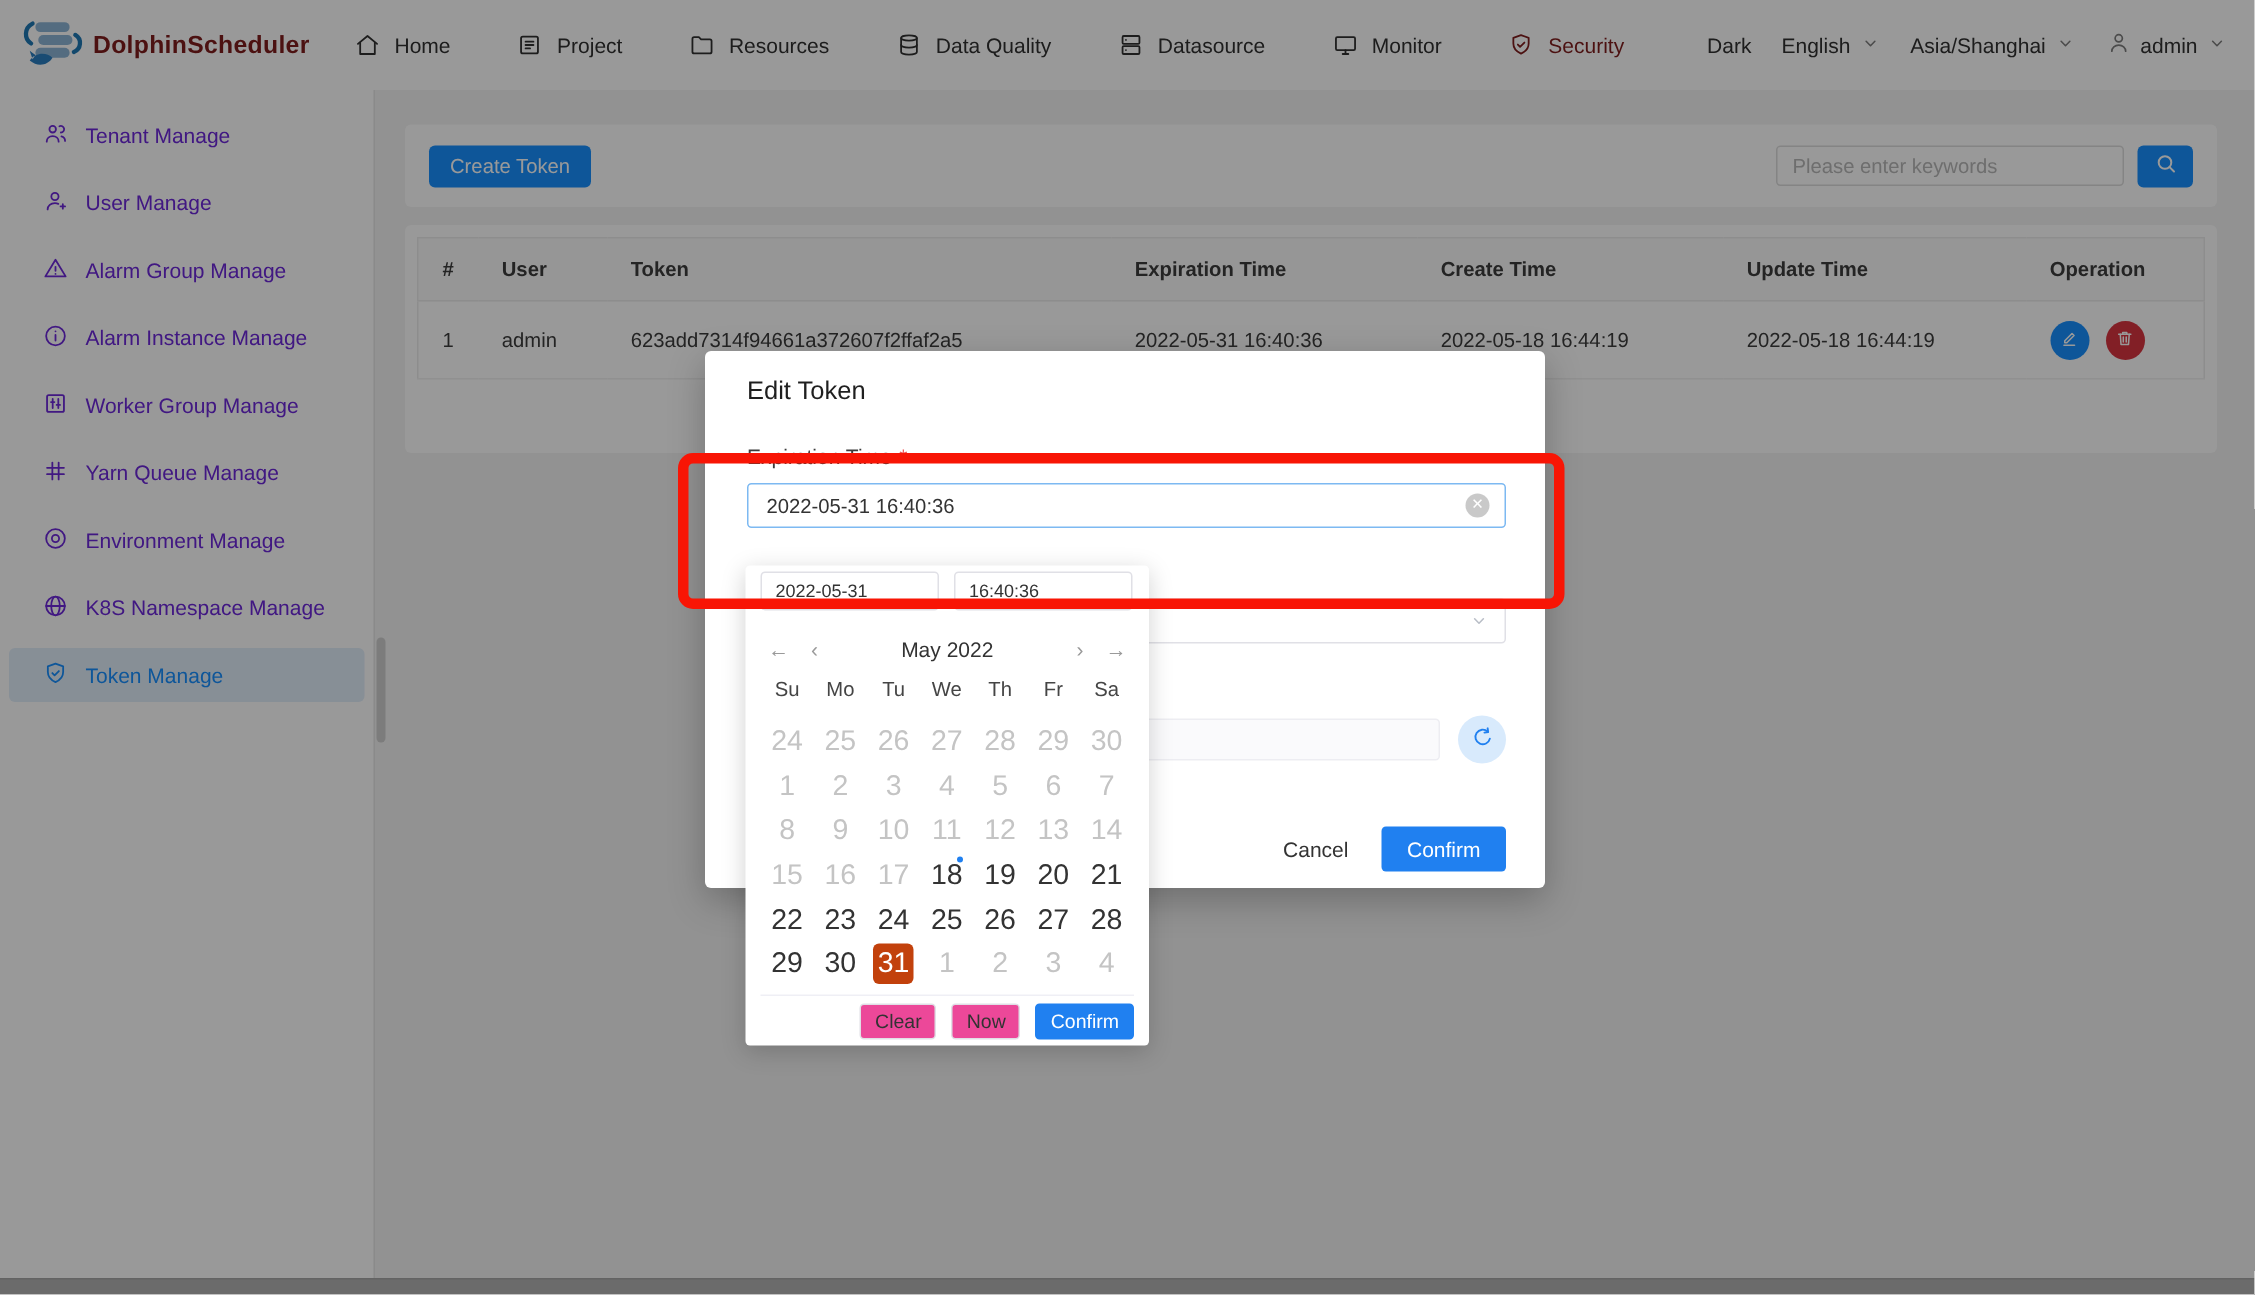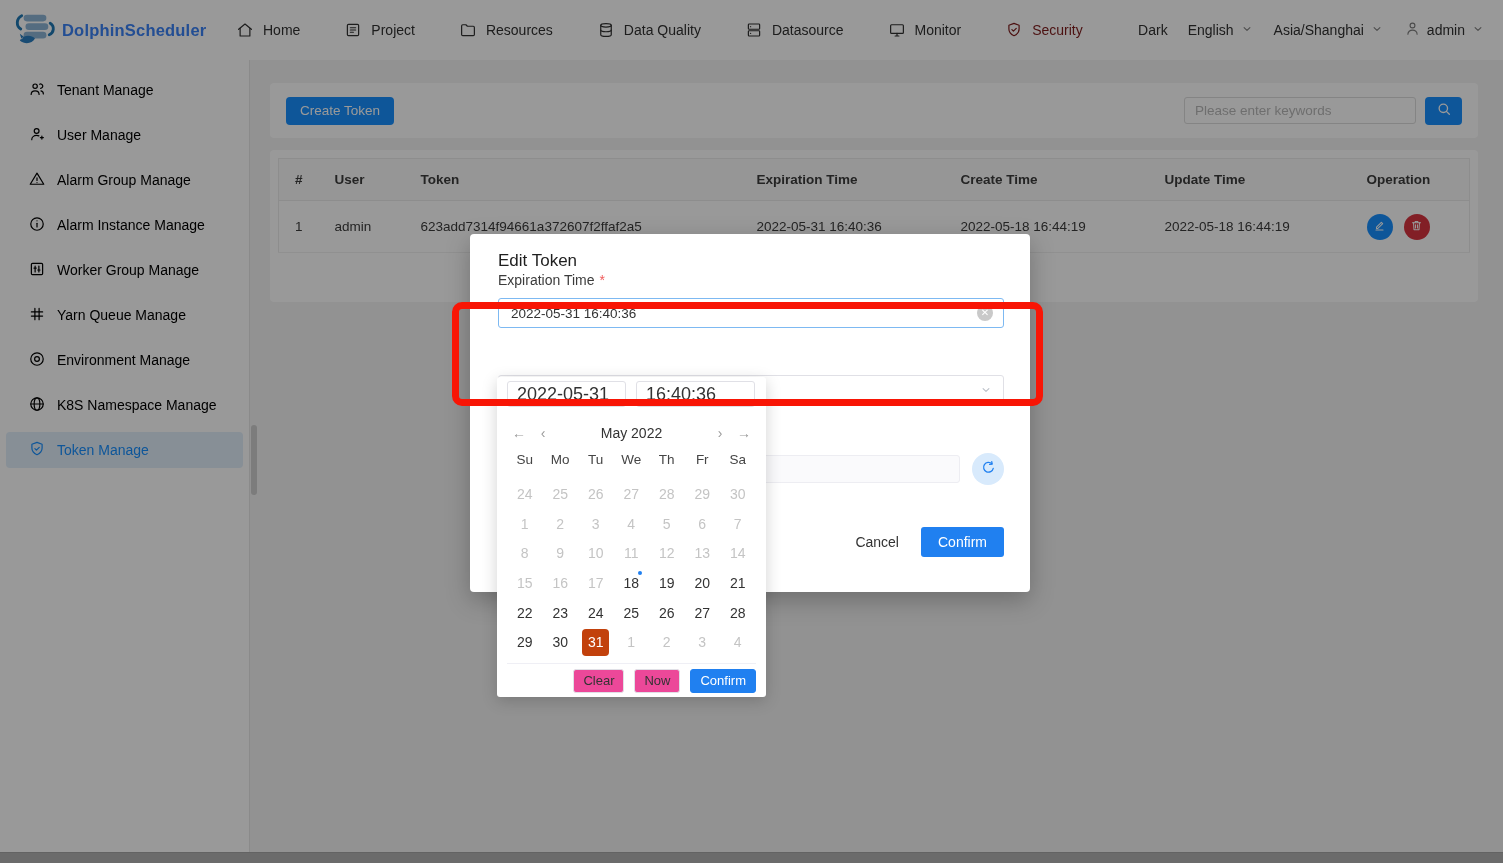--- a/index.html
+++ b/index.html
@@ -3,33 +3,33 @@
 <meta charset="utf-8">
 <style>
   * { margin:0; padding:0; box-sizing:border-box; }
   html,body { width:1503px; height:863px; }
   body { font-family:"Liberation Sans","DejaVu Sans",sans-serif; font-size:14px; color:#333; }
   .app { position:relative; width:1503px; height:863px; overflow:hidden; background:#f3f3f3; }
 
   
   .header { position:absolute; top:0; left:0; width:100%; height:60px; background:#fff; display:flex; align-items:center; z-index:1; }
   .brand { display:flex; align-items:center; gap:6px; padding-left:14px; width:236px; flex:0 0 auto; }
-  .brand-text { font-size:16.5px; font-weight:bold; color:#3b82f6; letter-spacing:.2px; }
+  .brand-text { font-size:16.5px; font-weight:bold; color:#7f1d1d; letter-spacing:.2px; }
   .main-nav { display:flex; align-items:center; gap:44px; flex:1 1 auto; }
   .nav-item { display:flex; align-items:center; gap:9px; color:#313131; cursor:pointer; white-space:nowrap; }
   .nav-item.active { color:#7f1d1d; }
   .nav-item svg { display:block; }
   .header-right { display:flex; align-items:center; gap:20px; padding-right:18px; flex:0 0 auto; color:#313131; }
   .hr-item { display:flex; align-items:center; gap:6px; cursor:pointer; white-space:nowrap; }
   .chev { color:#7d7d7d; }
 
   
   .sidebar { position:absolute; top:60px; left:0; width:250px; bottom:11px; background:#fff; border-right:1px solid #e6e6e6; z-index:1; }
   .side-list { list-style:none; padding-top:12px; }
-  .side-item { height:36px; margin:0 6px 9px 6px; border-radius:4px; display:flex; align-items:center; gap:11px; padding-left:22px; color:#000000; cursor:pointer; }
+  .side-item { height:36px; margin:0 6px 9px 6px; border-radius:4px; display:flex; align-items:center; gap:11px; padding-left:22px; color:#6d28d9; cursor:pointer; }
   .side-item svg { flex:0 0 auto; }
   .side-item.active { background:#e2eefb; color:#1890ff; }
   .side-thumb { position:absolute; top:365px; right:-8px; width:6px; height:70px; border-radius:3px; background:#cfcfcf; z-index:2; }
 
   
   .main { position:absolute; top:60px; left:251px; right:0; bottom:11px; background:#f3f3f3; }
   .card { background:#fff; border-radius:4px; margin:0 25px 0 19px; }
   .toolbar-card { margin-top:23px; height:55px; display:flex; align-items:center; justify-content:space-between; padding:0 16px; }
   .btn-primary { background:#1890ff; color:#fff; border:none; border-radius:4px; height:28px; padding:0 14px; font-size:13.5px; font-family:inherit; cursor:pointer; display:inline-flex; align-items:center; gap:6px; }
   .search-group { display:flex; align-items:center; gap:9px; }
@@ -47,44 +47,44 @@
 
   
   .hscroll { position:absolute; left:0; right:0; bottom:0; height:11px; background:#b2b2b2; border-top:1px solid #a5a5a5; }
 
   
   .overlay { position:absolute; inset:0; background:rgba(0,0,0,0.40); z-index:10; }
 
   
   .modal { position:absolute; left:470px; top:234px; width:560px; height:358px; background:#fff; border-radius:4px; box-shadow:0 8px 24px rgba(0,0,0,.25); z-index:20; padding:16px 26px 0 28px; }
   .modal-title { font-size:17px; font-weight:500; color:#1f1f1f; line-height:22px; }
-  .field-label { height:20px; font-size:14px; color:#3c3c3c; }
+  .field-label { margin-top:24px; height:20px; font-size:14px; color:#3c3c3c; }
   .req { color:#f05b5b; margin-left:5px; }
   .input-box { position:relative; margin-top:6px; height:30px; border:1px solid #7db9f2; border-radius:3px; background:#fff; display:flex; align-items:center; padding:0 12px; font-size:13.5px; color:#333; }
   .clear-ic { position:absolute; right:10px; top:50%; transform:translateY(-50%); width:16px; height:16px; border-radius:50%; background:#c9c9c9; color:#fff; font-size:10px; line-height:16px; text-align:center; cursor:pointer; }
   .select-box { position:relative; margin-top:47px; height:30px; border:1px solid #e0e0e6; border-radius:3px; background:#fff; }
   .select-box .chevron-d { position:absolute; right:10px; top:7px; color:#b9bec7; }
   .token-row { margin-top:48px; display:flex; align-items:center; }
   .token-input { flex:1 1 auto; height:28px; border:1px solid #ededf2; border-radius:3px; background:#fafafc; }
   .refresh-btn { margin-left:12px; width:32px; height:32px; border-radius:50%; border:none; background:#d8eafc; color:#2080f0; display:inline-flex; align-items:center; justify-content:center; cursor:pointer; }
   .modal-footer { margin-top:42px; display:flex; justify-content:flex-end; align-items:center; gap:16px; }
   .btn-text { border:none; background:transparent; font-size:14px; color:#333; font-family:inherit; height:30px; padding:0 6px; cursor:pointer; }
   .btn-confirm { background:#2080f0; color:#fff; border:none; border-radius:3px; height:30px; padding:0 17px; font-size:14px; font-family:inherit; cursor:pointer; }
 
   
   .date-panel { position:absolute; left:497px; top:377px; width:269px; height:320px; background:#fff; border-radius:3px; box-shadow:0 4px 16px rgba(0,0,0,.18); z-index:30; padding:0 10px; }
   .dp-inputs { display:flex; gap:10px; padding-top:4px; }
-  .dp-inputs input { width:119px; height:26px; border:1px solid #e0e0e6; border-radius:3px; padding:0 9px; font-size:18px; color:#333; font-family:inherit; outline:none; }
+  .dp-inputs input { width:119px; height:26px; border:1px solid #e0e0e6; border-radius:3px; padding:0 9px; font-size:12px; color:#333; font-family:inherit; outline:none; }
   .dp-header { margin-top:13px; height:26px; display:flex; align-items:center; }
   .dp-arrow { color:#9a9a9a; width:24px; text-align:center; font-size:14px; cursor:pointer; }
   .dp-month { flex:1 1 auto; text-align:center; font-size:14px; color:#333; }
   .dp-weekdays { margin-top:6px; display:grid; grid-template-columns:repeat(7,35.5px); height:18px; }
   .dp-weekdays span { text-align:center; font-size:13.5px; color:#454545; }
   .dp-grid { margin-top:10px; display:grid; grid-template-columns:repeat(7,35.5px); grid-template-rows:repeat(6,29.6px); }
-  .day { display:flex; align-items:center; justify-content:center; font-size:14px; color:#333; cursor:pointer; }
+  .day { display:flex; align-items:center; justify-content:center; font-size:19px; color:#333; cursor:pointer; }
   .day span { position:relative; width:27px; height:27px; line-height:27px; text-align:center; border-radius:4px; display:inline-block; }
   .day.muted { color:#c4c4c4; }
   .day.selected span { background:#c2410c; color:#fff; }
   .day.today span::after { content:""; position:absolute; top:1px; right:3px; width:4px; height:4px; border-radius:50%; background:#2080f0; }
   .dp-footer { border-top:1px solid #efeff5; margin-top:5px; padding-top:5px; display:flex; justify-content:flex-end; gap:10px; }
   .dp-btn { height:24px; border:1px solid #e0e0e6; border-radius:3px; background:#ec4899; padding:0 9px; font-size:13px; color:#333; font-family:inherit; cursor:pointer; }
   .dp-btn.primary { background:#2080f0; border-color:#2080f0; color:#fff; }
 
   
   .annotation { position:absolute; left:452px; top:302px; width:591px; height:104px; border:7px solid #f81505; border-radius:10px; z-index:40; pointer-events:none; }

